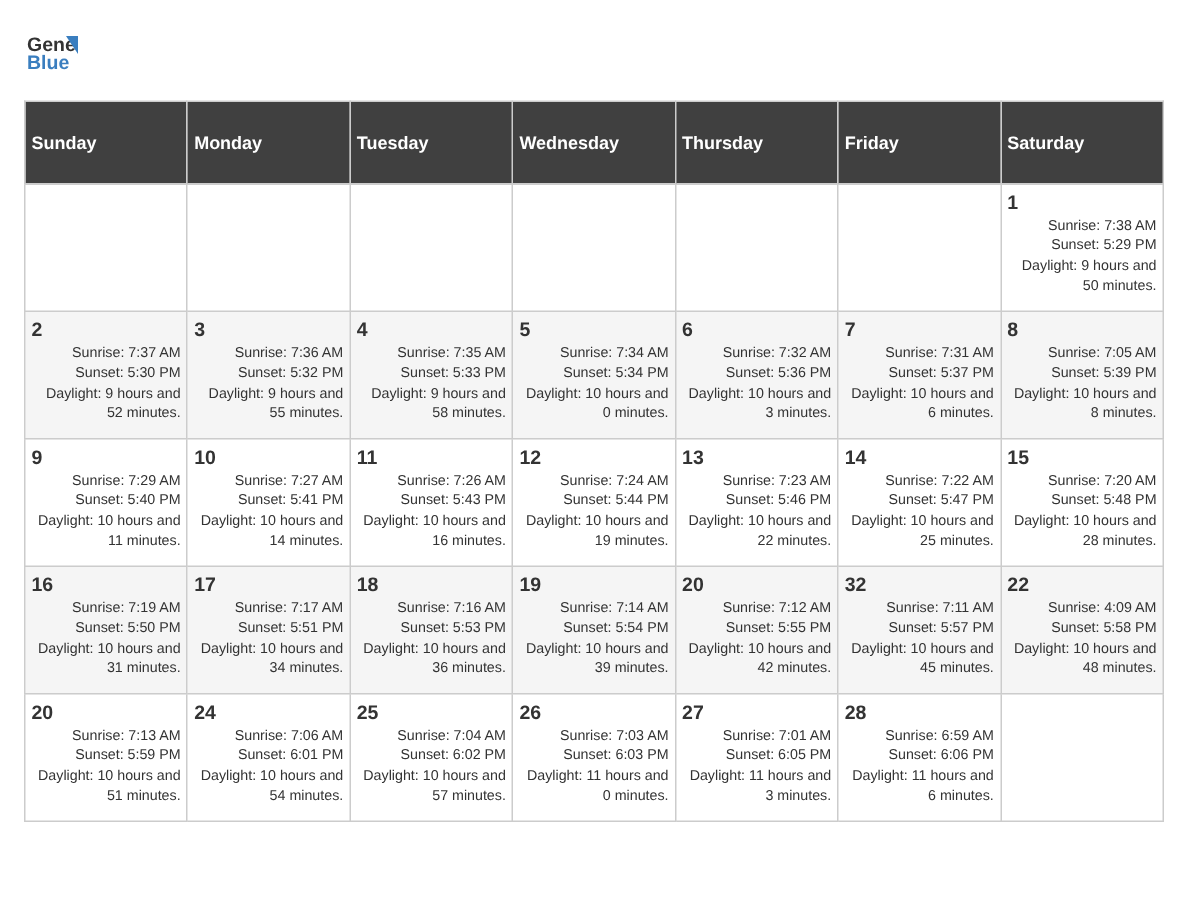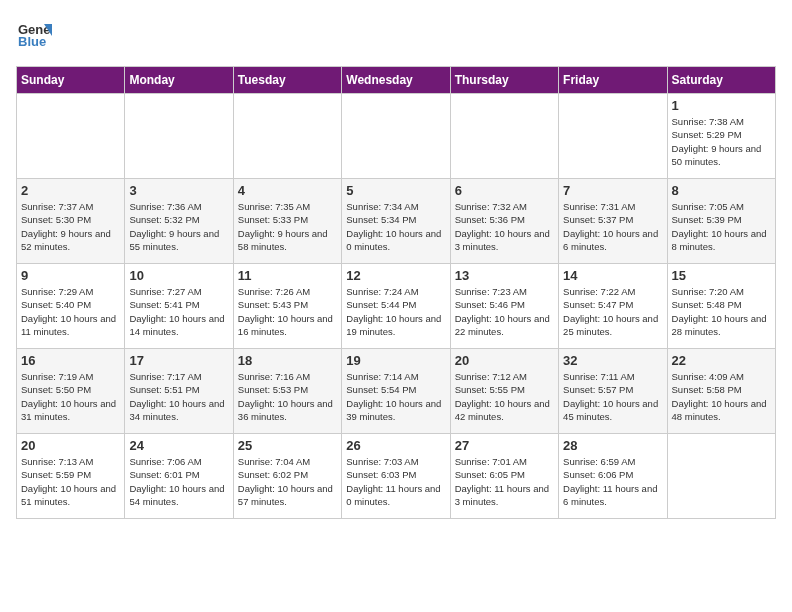--- a/index.html
+++ b/index.html
@@ -32,25 +32,25 @@
     .location-title {
       font-size: 16px;
       color: #555;
     }
     table {
       width: 100%;
       border-collapse: collapse;
       table-layout: fixed;
     }
     thead tr th {
-      background-color: #701a75;
+      background-color: #404040;
       color: #fff;
       font-size: 12px;
       font-weight: bold;
-      padding: 6px 4px;
+      padding: 20px 4px;
       text-align: left;
       border: 1px solid #ccc;
     }
     tbody tr td {
       border: 1px solid #ccc;
       vertical-align: top;
       padding: 4px;
       font-size: 10px;
       color: #333;
       height: 85px;
@@ -63,20 +63,21 @@
       font-size: 13px;
       font-weight: bold;
       color: #333;
       display: block;
       margin-bottom: 2px;
     }
     .cell-info {
       font-size: 9.5px;
       line-height: 1.4;
       color: #333;
+      text-align: right;
     }
     .empty-cell {
       background: #fff !important;
     }
   </style>
 </head>
 <body>
 
 <div class="header-area">
   <div class="logo">

